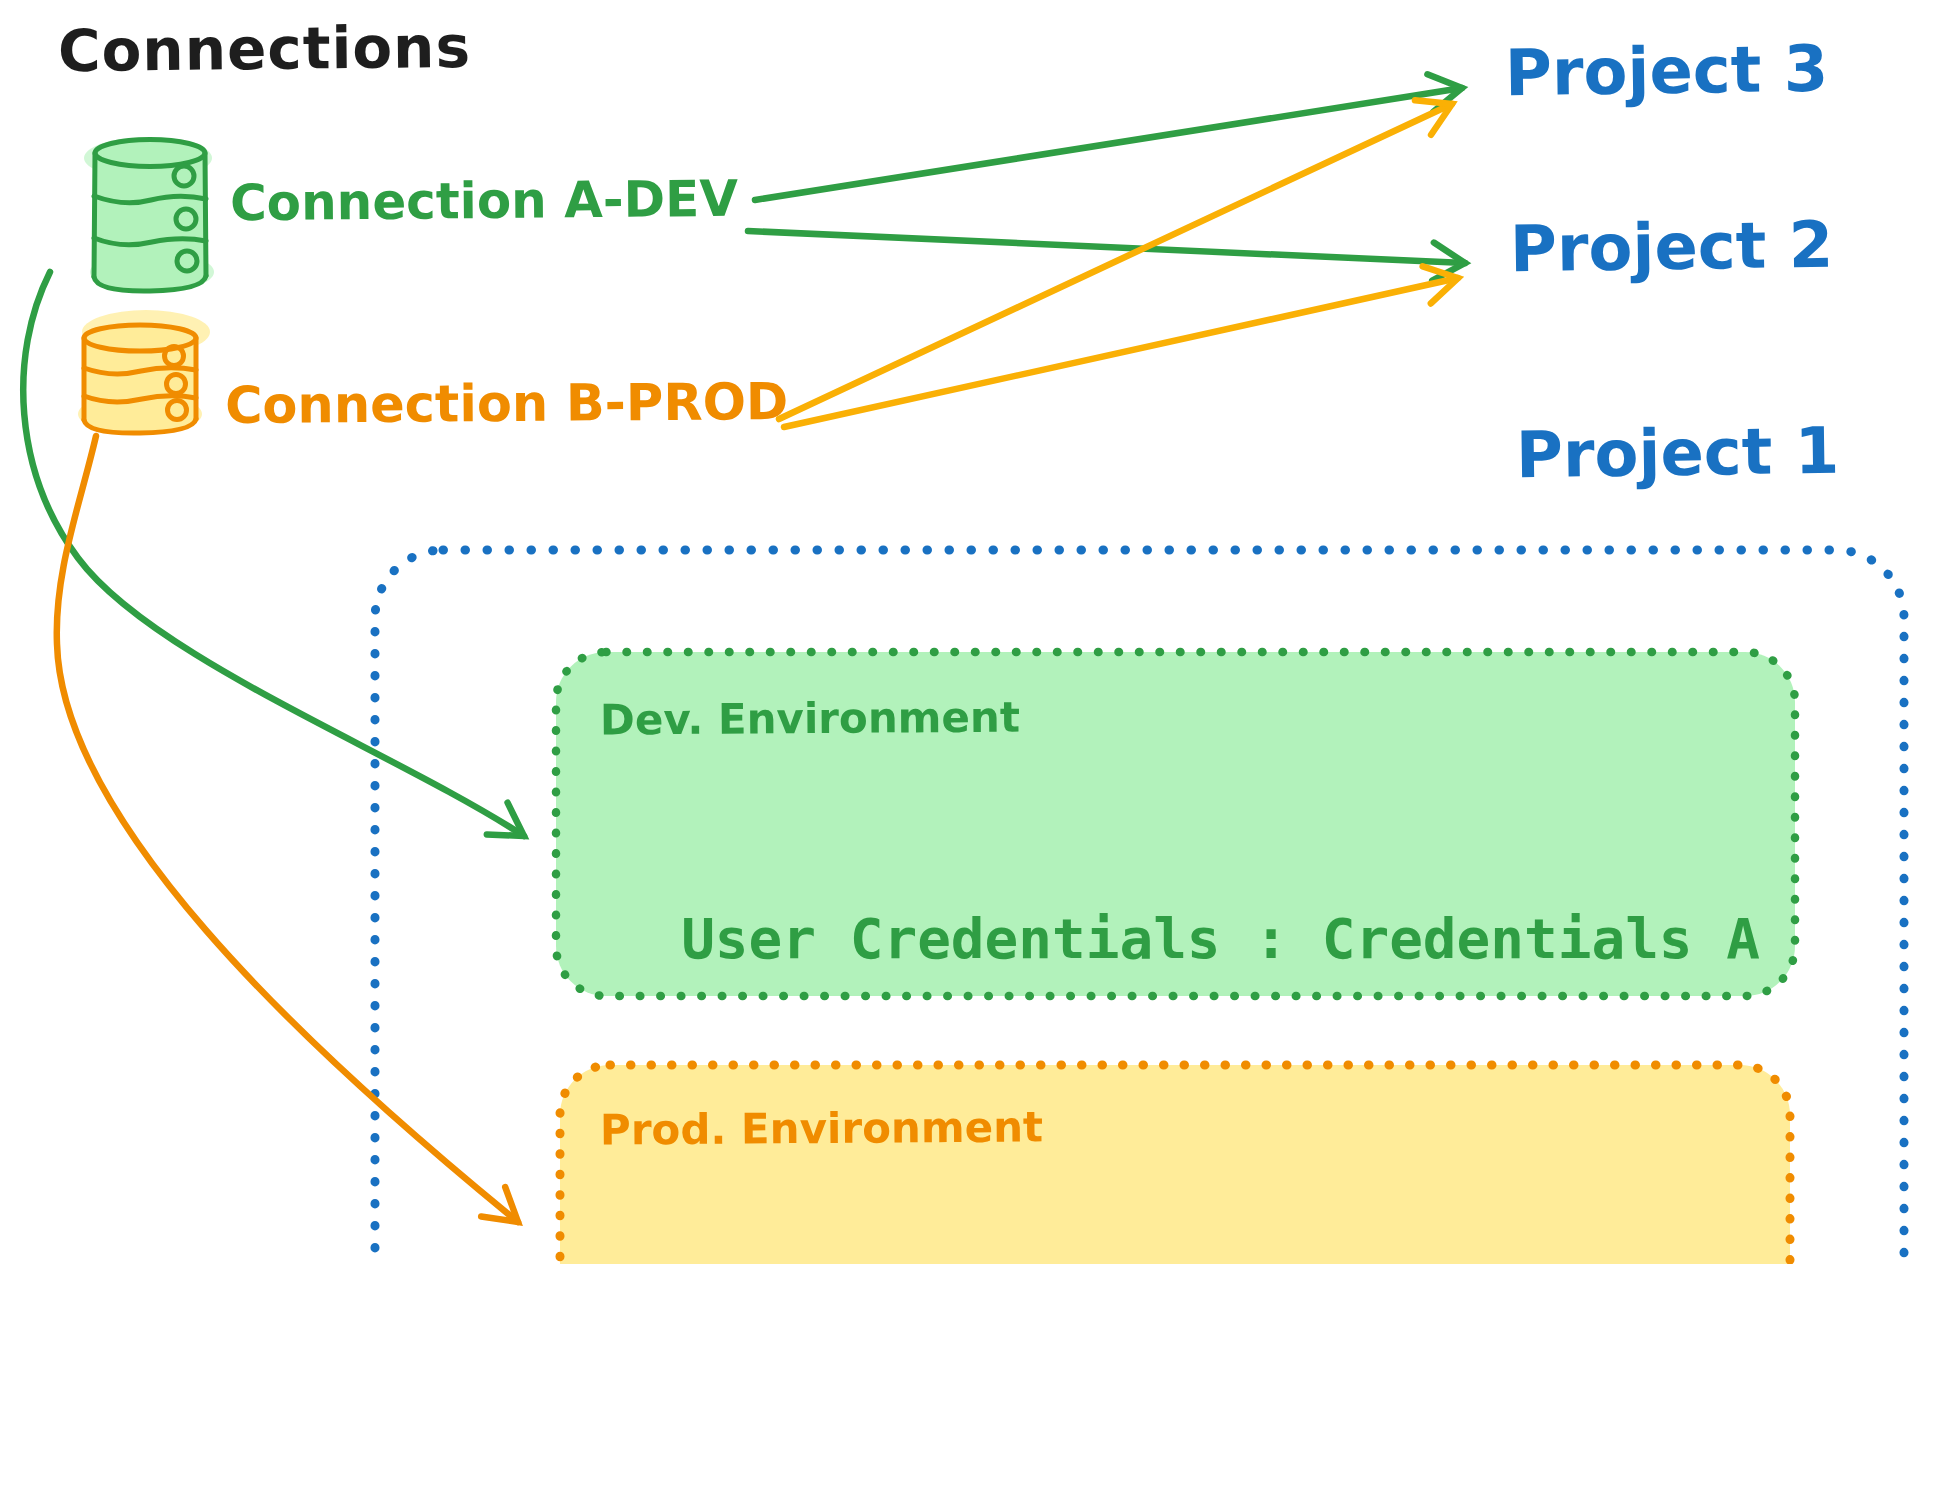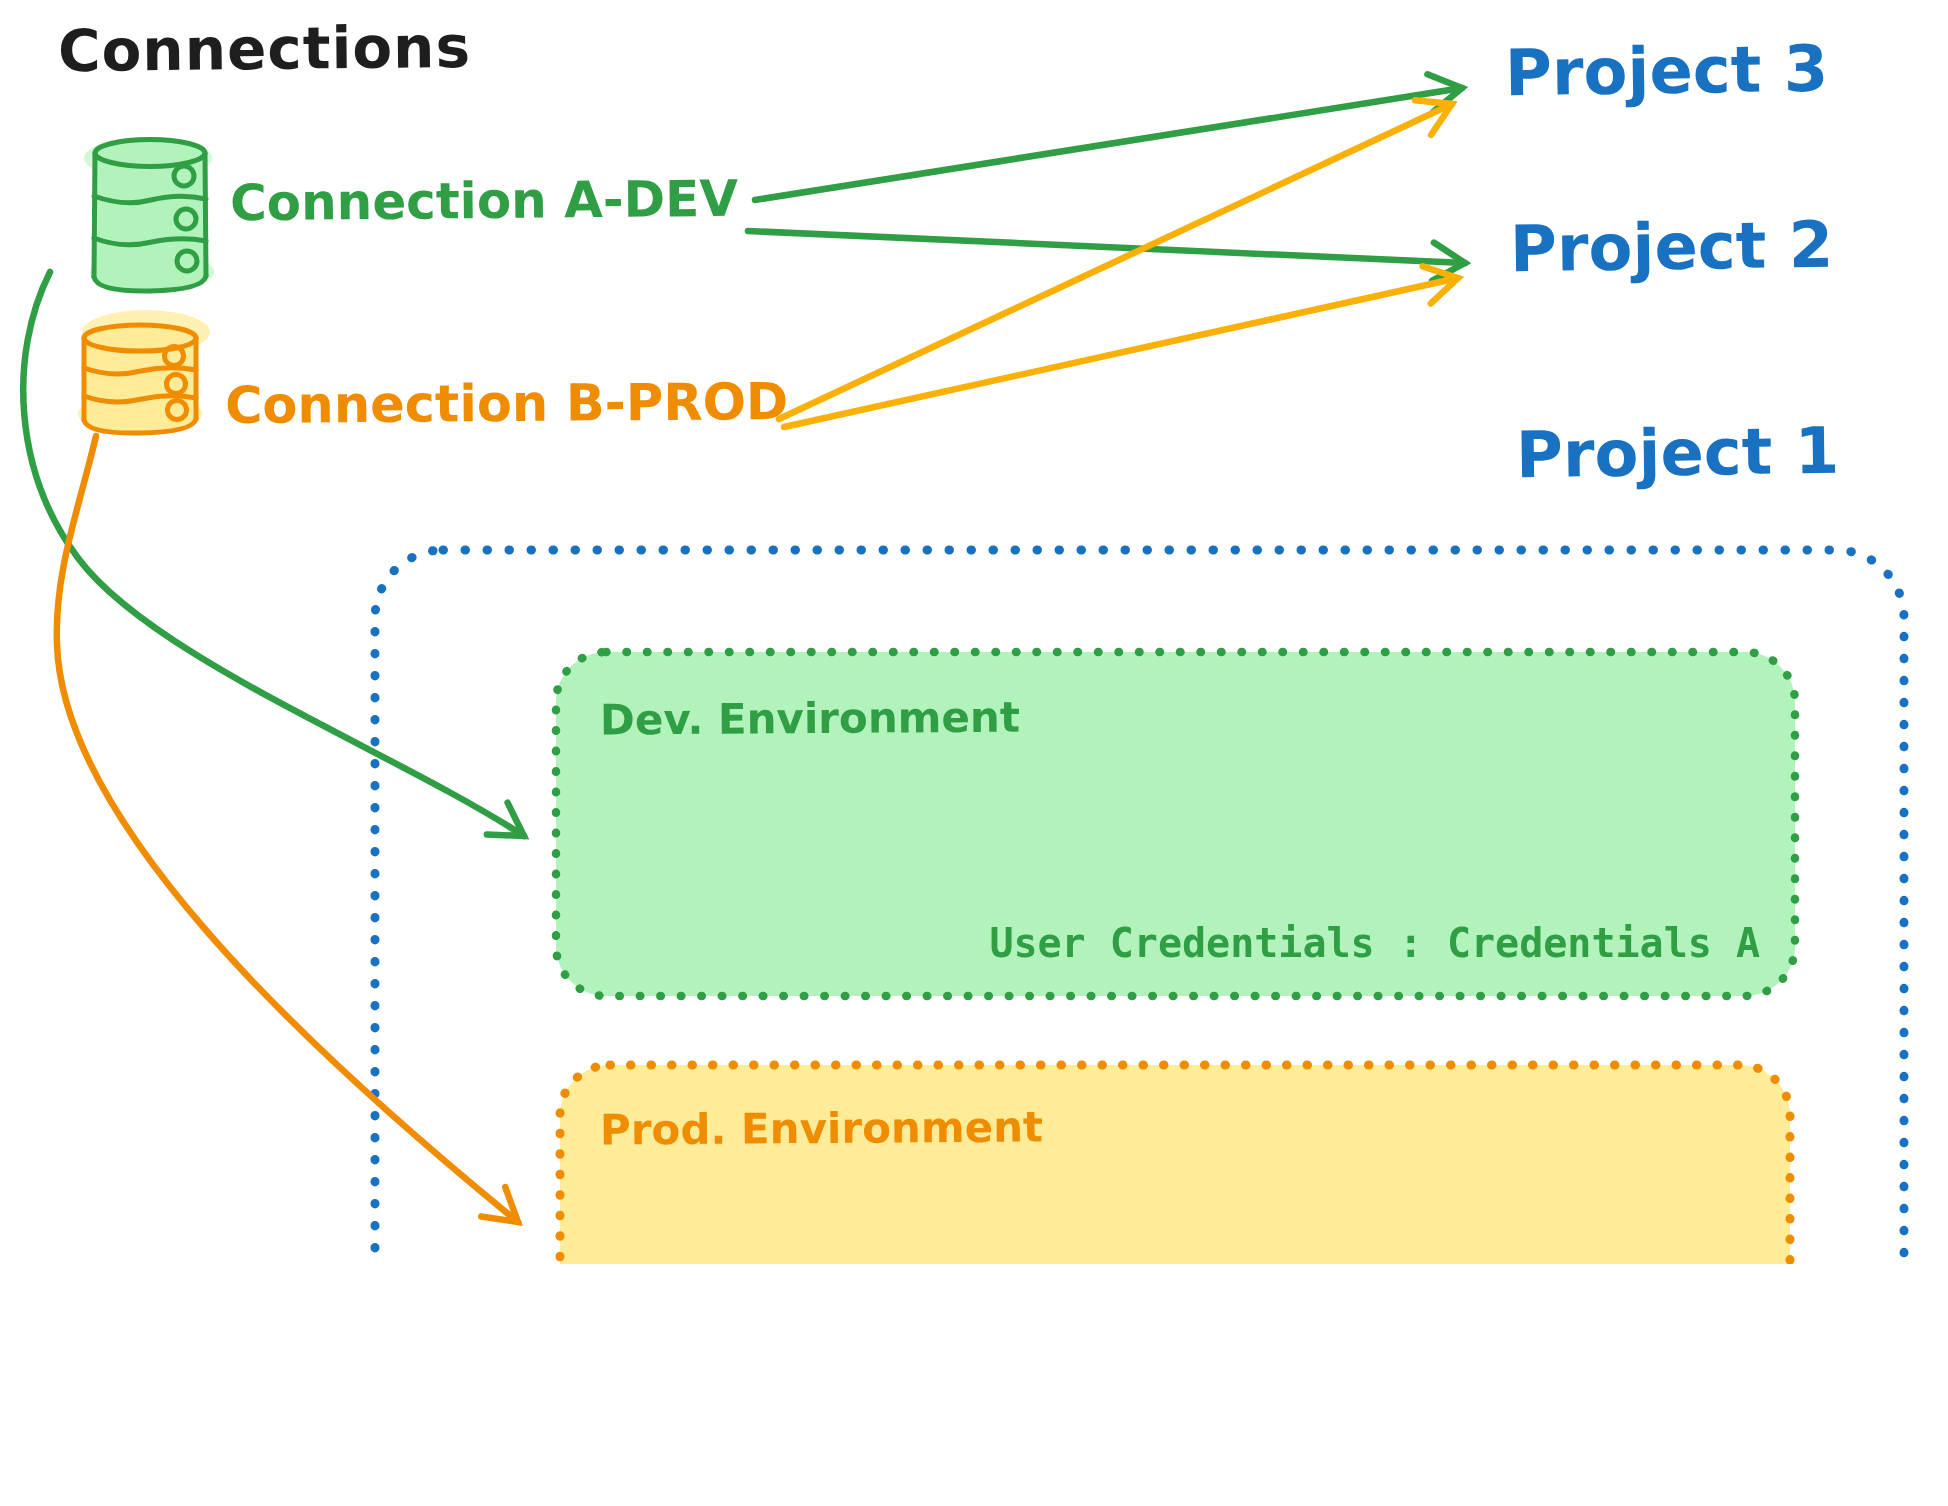--- a/index.html
+++ b/index.html
@@ -59,22 +59,21 @@
     font-size: 42px;
     transform: rotate(-0.4deg);
   }
   .dev-title  { left: 600px; top: 696px;  color: #2f9e44; }
   .prod-title { left: 600px; top: 1106px; color: #f08c00; }
   .creds {
     position: absolute;
     white-space: nowrap;
     font-family: "DejaVu Sans Mono", "Liberation Mono", monospace;
     font-weight: 700;
-    font-size: 40px;
-    margin-top: 14px;
+    font-size: 56px;
   }
   .creds-a { right: 188px; top: 906px;  color: #2f9e44; }
   .creds-b { right: 193px; top: 1326px; color: #f08c00; }
 </style>
 </head>
 <body>
 
 <div id="canvas">
 
   <svg id="shapes" viewBox="0 0 1948 1506" xmlns="http://www.w3.org/2000/svg">

